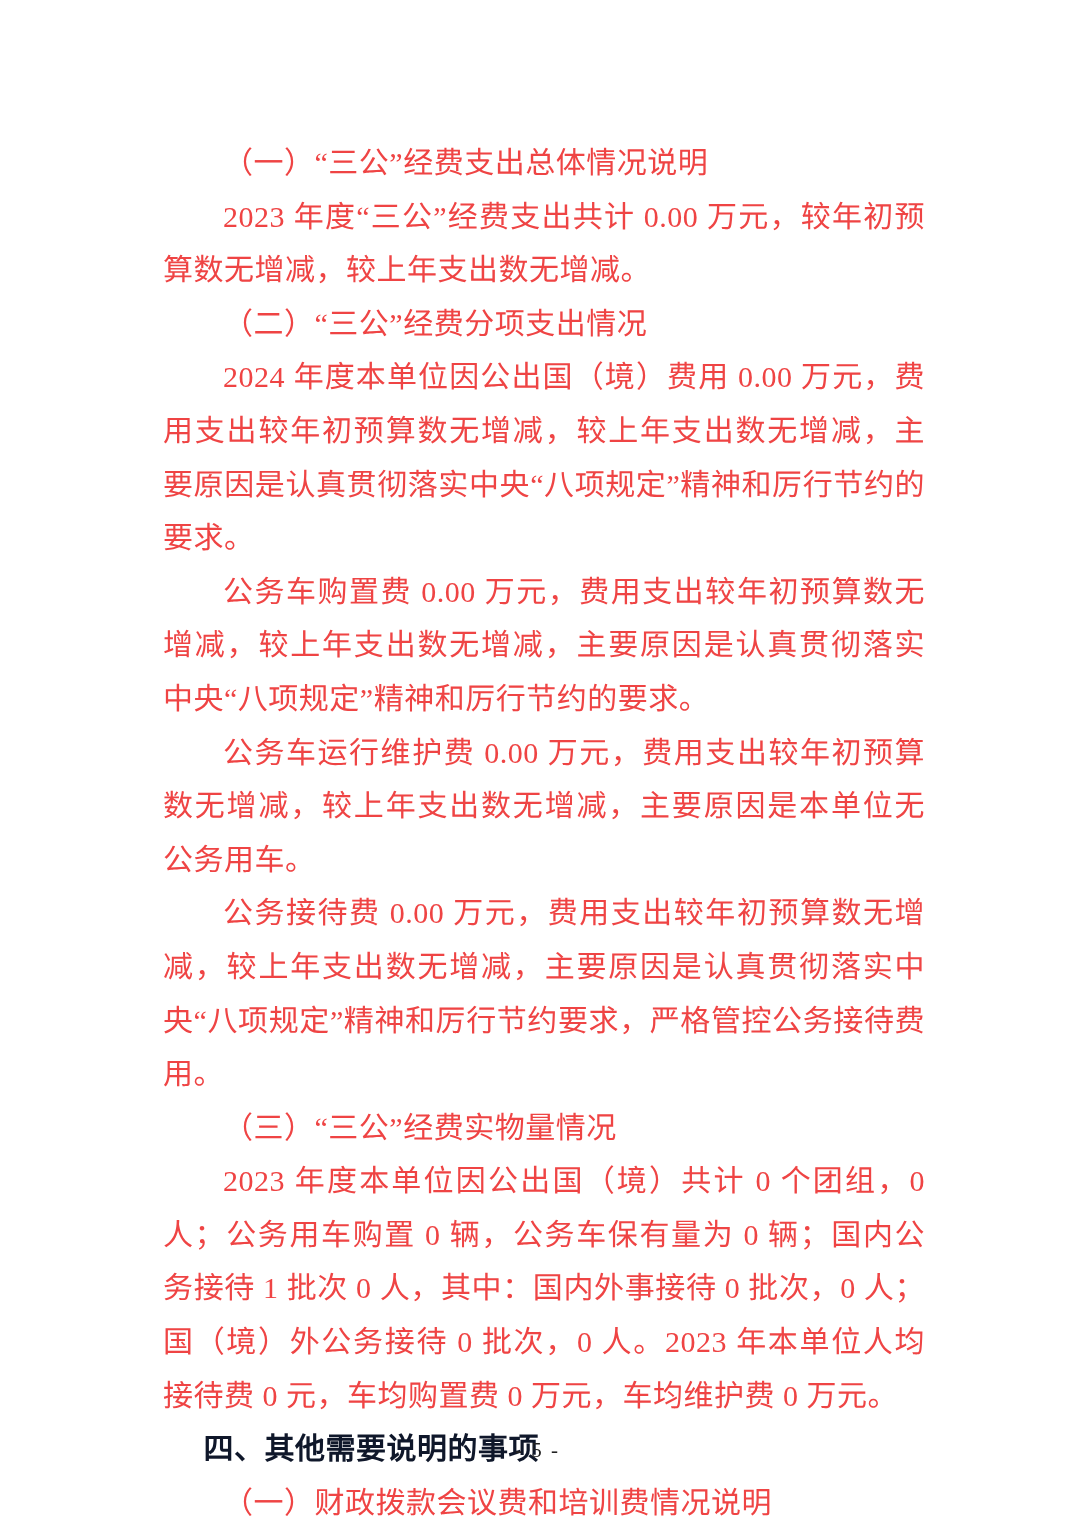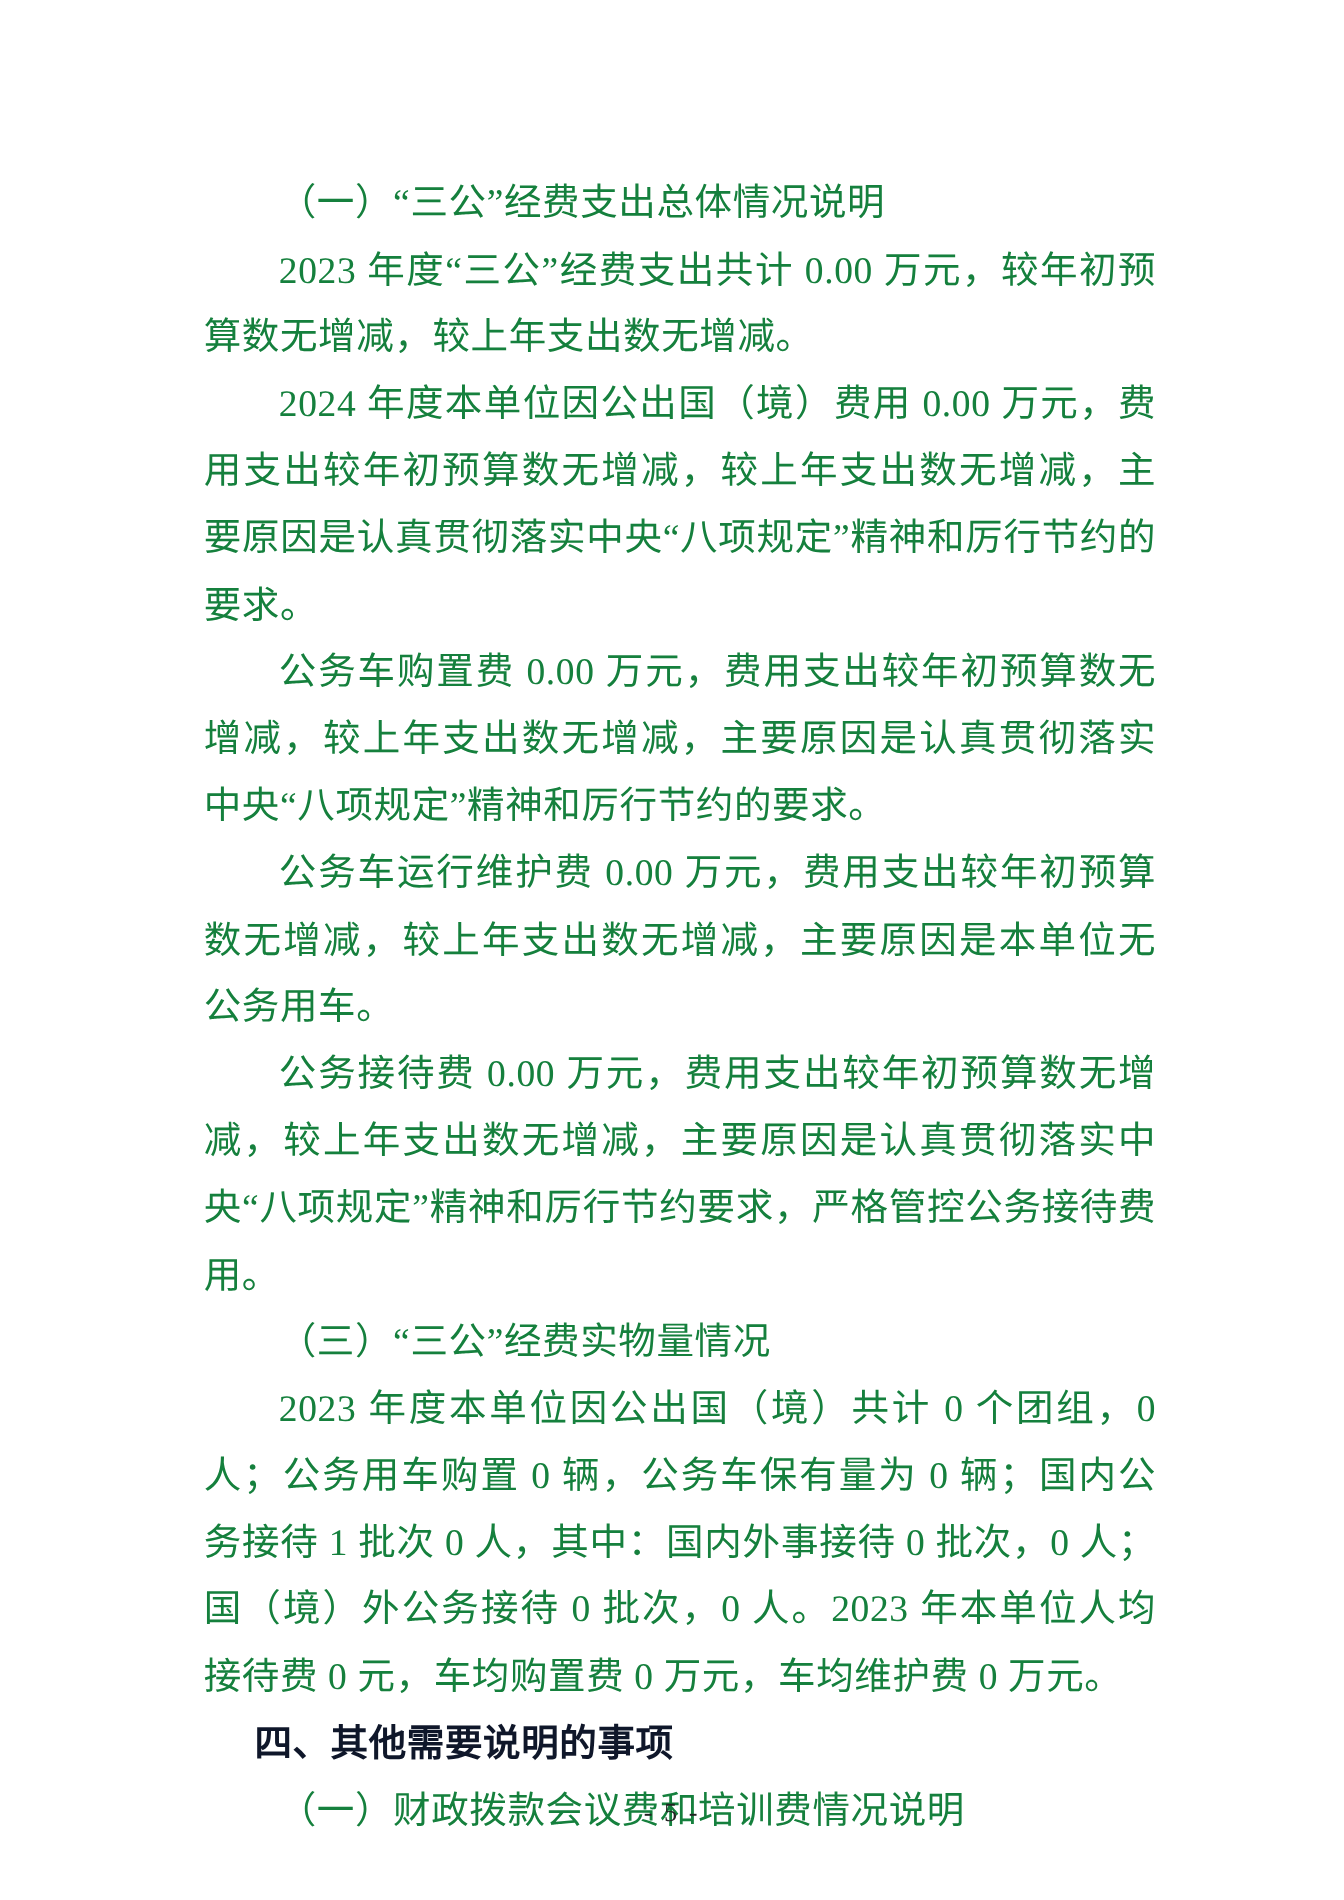--- a/index.html
+++ b/index.html
@@ -24,21 +24,21 @@
     top: 136px;
     width: 762px;
   }
   .para {
     margin: 0;
     font-size: 30px;
     line-height: 53.6px;
     letter-spacing: 0.5px;
     text-indent: 2em;
     text-align: justify;
-    color: #15803d;
+    color: #ef4444;
   }
   
   .para.sub {
     text-align: left;
     font-family: "Liberation Serif", "DejaVu Serif", serif;
   }
   
   .para.heading {
     text-align: left;
     font-family: "Liberation Sans", "DejaVu Sans", sans-serif;
@@ -58,20 +58,21 @@
     font-family: "Liberation Serif", "DejaVu Serif", serif;
   }
 </style>
 </head>
 <body>
 
 <div class="page">
   <div class="content">
     <p class="para sub">（一）“三公”经费支出总体情况说明</p>
     <p class="para body">2023 年度“三公”经费支出共计 0.00 万元，较年初预算数无增减，较上年支出数无增减。</p>
+    <p class="para sub">（二）“三公”经费分项支出情况</p>
     <p class="para body">2024 年度本单位因公出国（境）费用 0.00 万元，费用支出较年初预算数无增减，较上年支出数无增减，主要原因是认真贯彻落实中央“八项规定”精神和厉行节约的要求。</p>
     <p class="para body">公务车购置费 0.00 万元，费用支出较年初预算数无增减，较上年支出数无增减，主要原因是认真贯彻落实中央“八项规定”精神和厉行节约的要求。</p>
     <p class="para body">公务车运行维护费 0.00 万元，费用支出较年初预算数无增减，较上年支出数无增减，主要原因是本单位无公务用车。</p>
     <p class="para body">公务接待费 0.00 万元，费用支出较年初预算数无增减，较上年支出数无增减，主要原因是认真贯彻落实中央“八项规定”精神和厉行节约要求，严格管控公务接待费用。</p>
     <p class="para sub">（三）“三公”经费实物量情况</p>
     <p class="para body">2023 年度本单位因公出国（境）共计 0 个团组，0 人；公务用车购置 0 辆，公务车保有量为 0 辆；国内公务接待 1 批次 0 人，其中：国内外事接待 0 批次，0 人；国（境）外公务接待 0 批次，0 人。2023 年本单位人均接待费 0 元，车均购置费 0 万元，车均维护费 0 万元。</p>
     <p class="para heading">四、其他需要说明的事项</p>
     <p class="para sub">（一）财政拨款会议费和培训费情况说明</p>
   </div>
 

